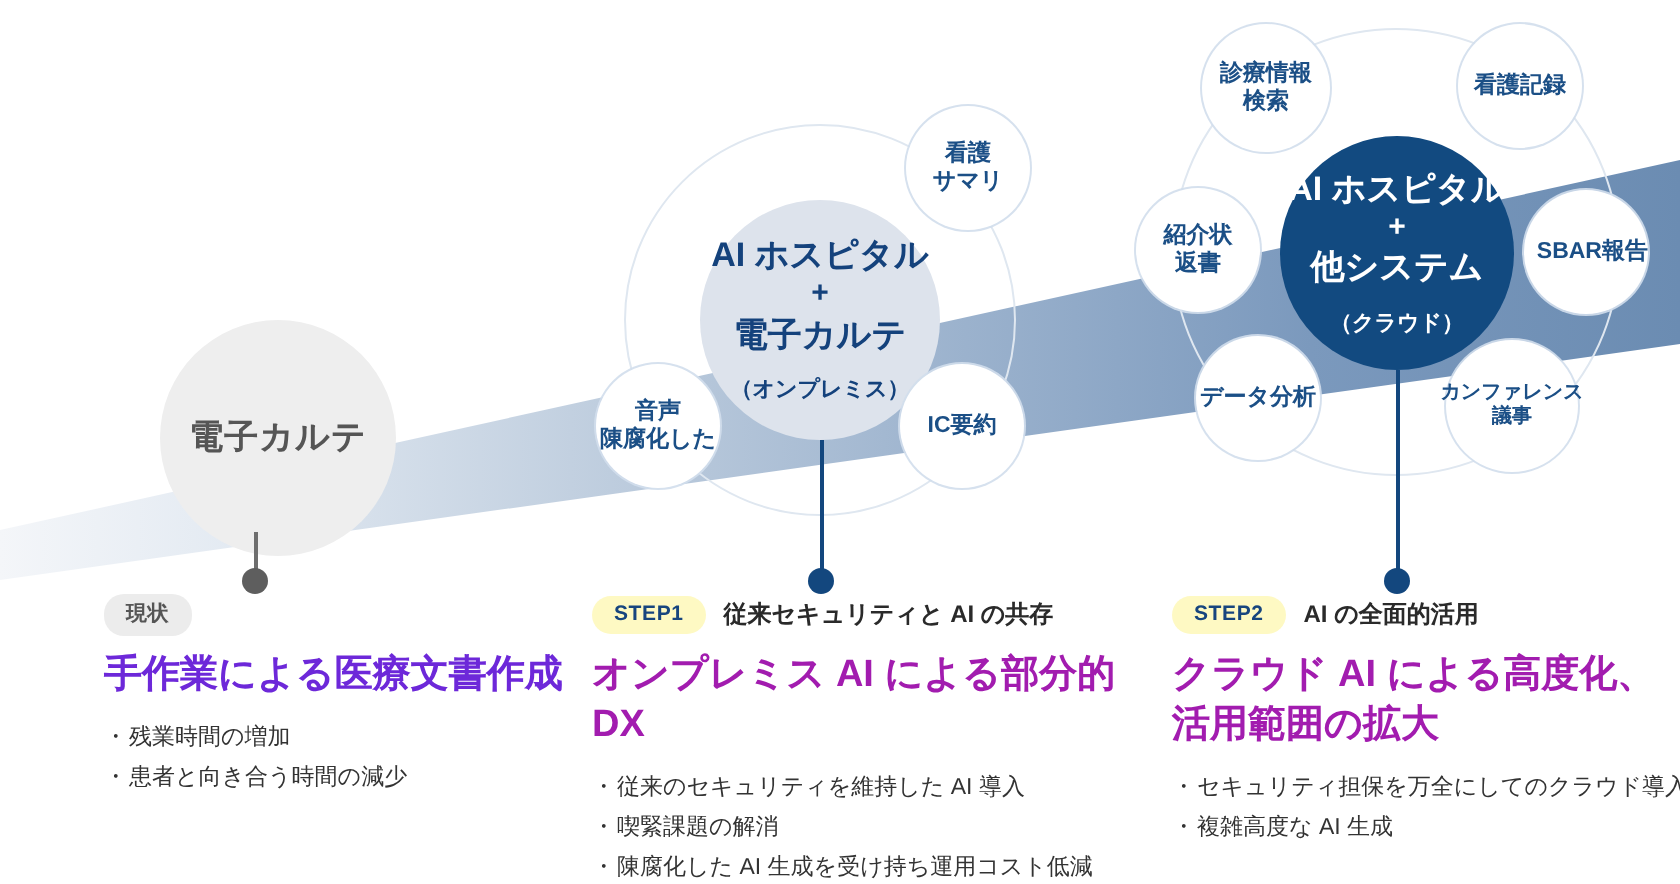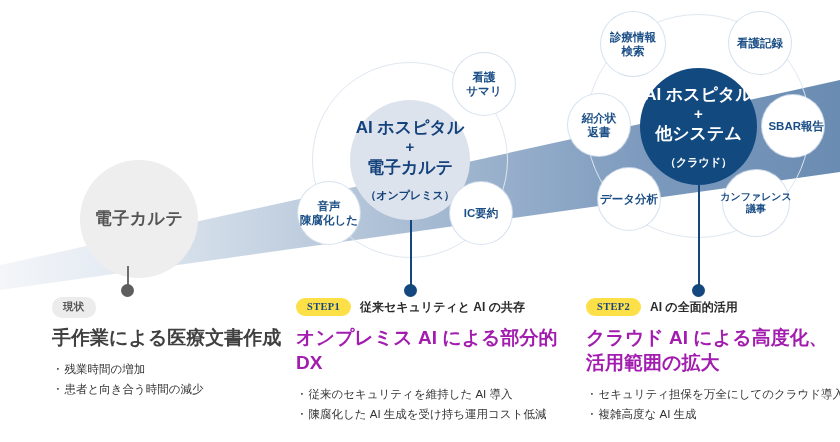--- a/index.html
+++ b/index.html
@@ -68,27 +68,27 @@
 
   
   .block{position:absolute;}
   .badge{
     display:inline-block;border-radius:10px;
     padding:3px 11px 4px;
     font-size:10.5px;font-weight:700;letter-spacing:.3px;
     vertical-align:middle;
   }
   .badge-gray{background:#ececec;color:#555;}
-  .badge-blue{background:#fde047;color:#17457e;font-family:Liberation Serif, serif;}
+  .badge-blue{background:#fef9c3;color:#17457e;}
   .badge-row{display:flex;align-items:center;gap:9px;margin-bottom:9px;height:18px;text-align:center;}
   .badge-sub{font-size:12px;font-weight:700;color:#2a2a2a;}
   .blk-title{
     font-size:19px;font-weight:700;line-height:1.32;margin:0 0 10px 0;
   }
-  .title-gray{color:#404040;}
+  .title-gray{color:#6d28d9;}
   .title-blue{color:#a21caf;}
   .bullets{margin:0;padding:0;list-style:none;}
   .bullets li{
     font-size:11.5px;line-height:1.72;color:#333333;white-space:nowrap;
   }
   .bullets li::before{content:"・";margin-right:1px;}
 </style>
 </head>
 <body>
 
@@ -202,20 +202,21 @@
   </div>
 
   <div class="block" style="left:296px;top:298px;width:275px;">
     <div class="badge-row">
       <span class="badge badge-blue">STEP1</span>
       <span class="badge-sub">従来セキュリティと AI の共存</span>
     </div>
     <div class="blk-title title-blue">オンプレミス AI による部分的 DX</div>
     <ul class="bullets">
       <li>従来のセキュリティを維持した AI 導入</li>
+      <li>喫緊課題の解消</li>
       <li>陳腐化した AI 生成を受け持ち運用コスト低減</li>
     </ul>
   </div>
 
   <div class="block" style="left:586px;top:298px;width:254px;">
     <div class="badge-row">
       <span class="badge badge-blue">STEP2</span>
       <span class="badge-sub">AI の全面的活用</span>
     </div>
     <div class="blk-title title-blue">

